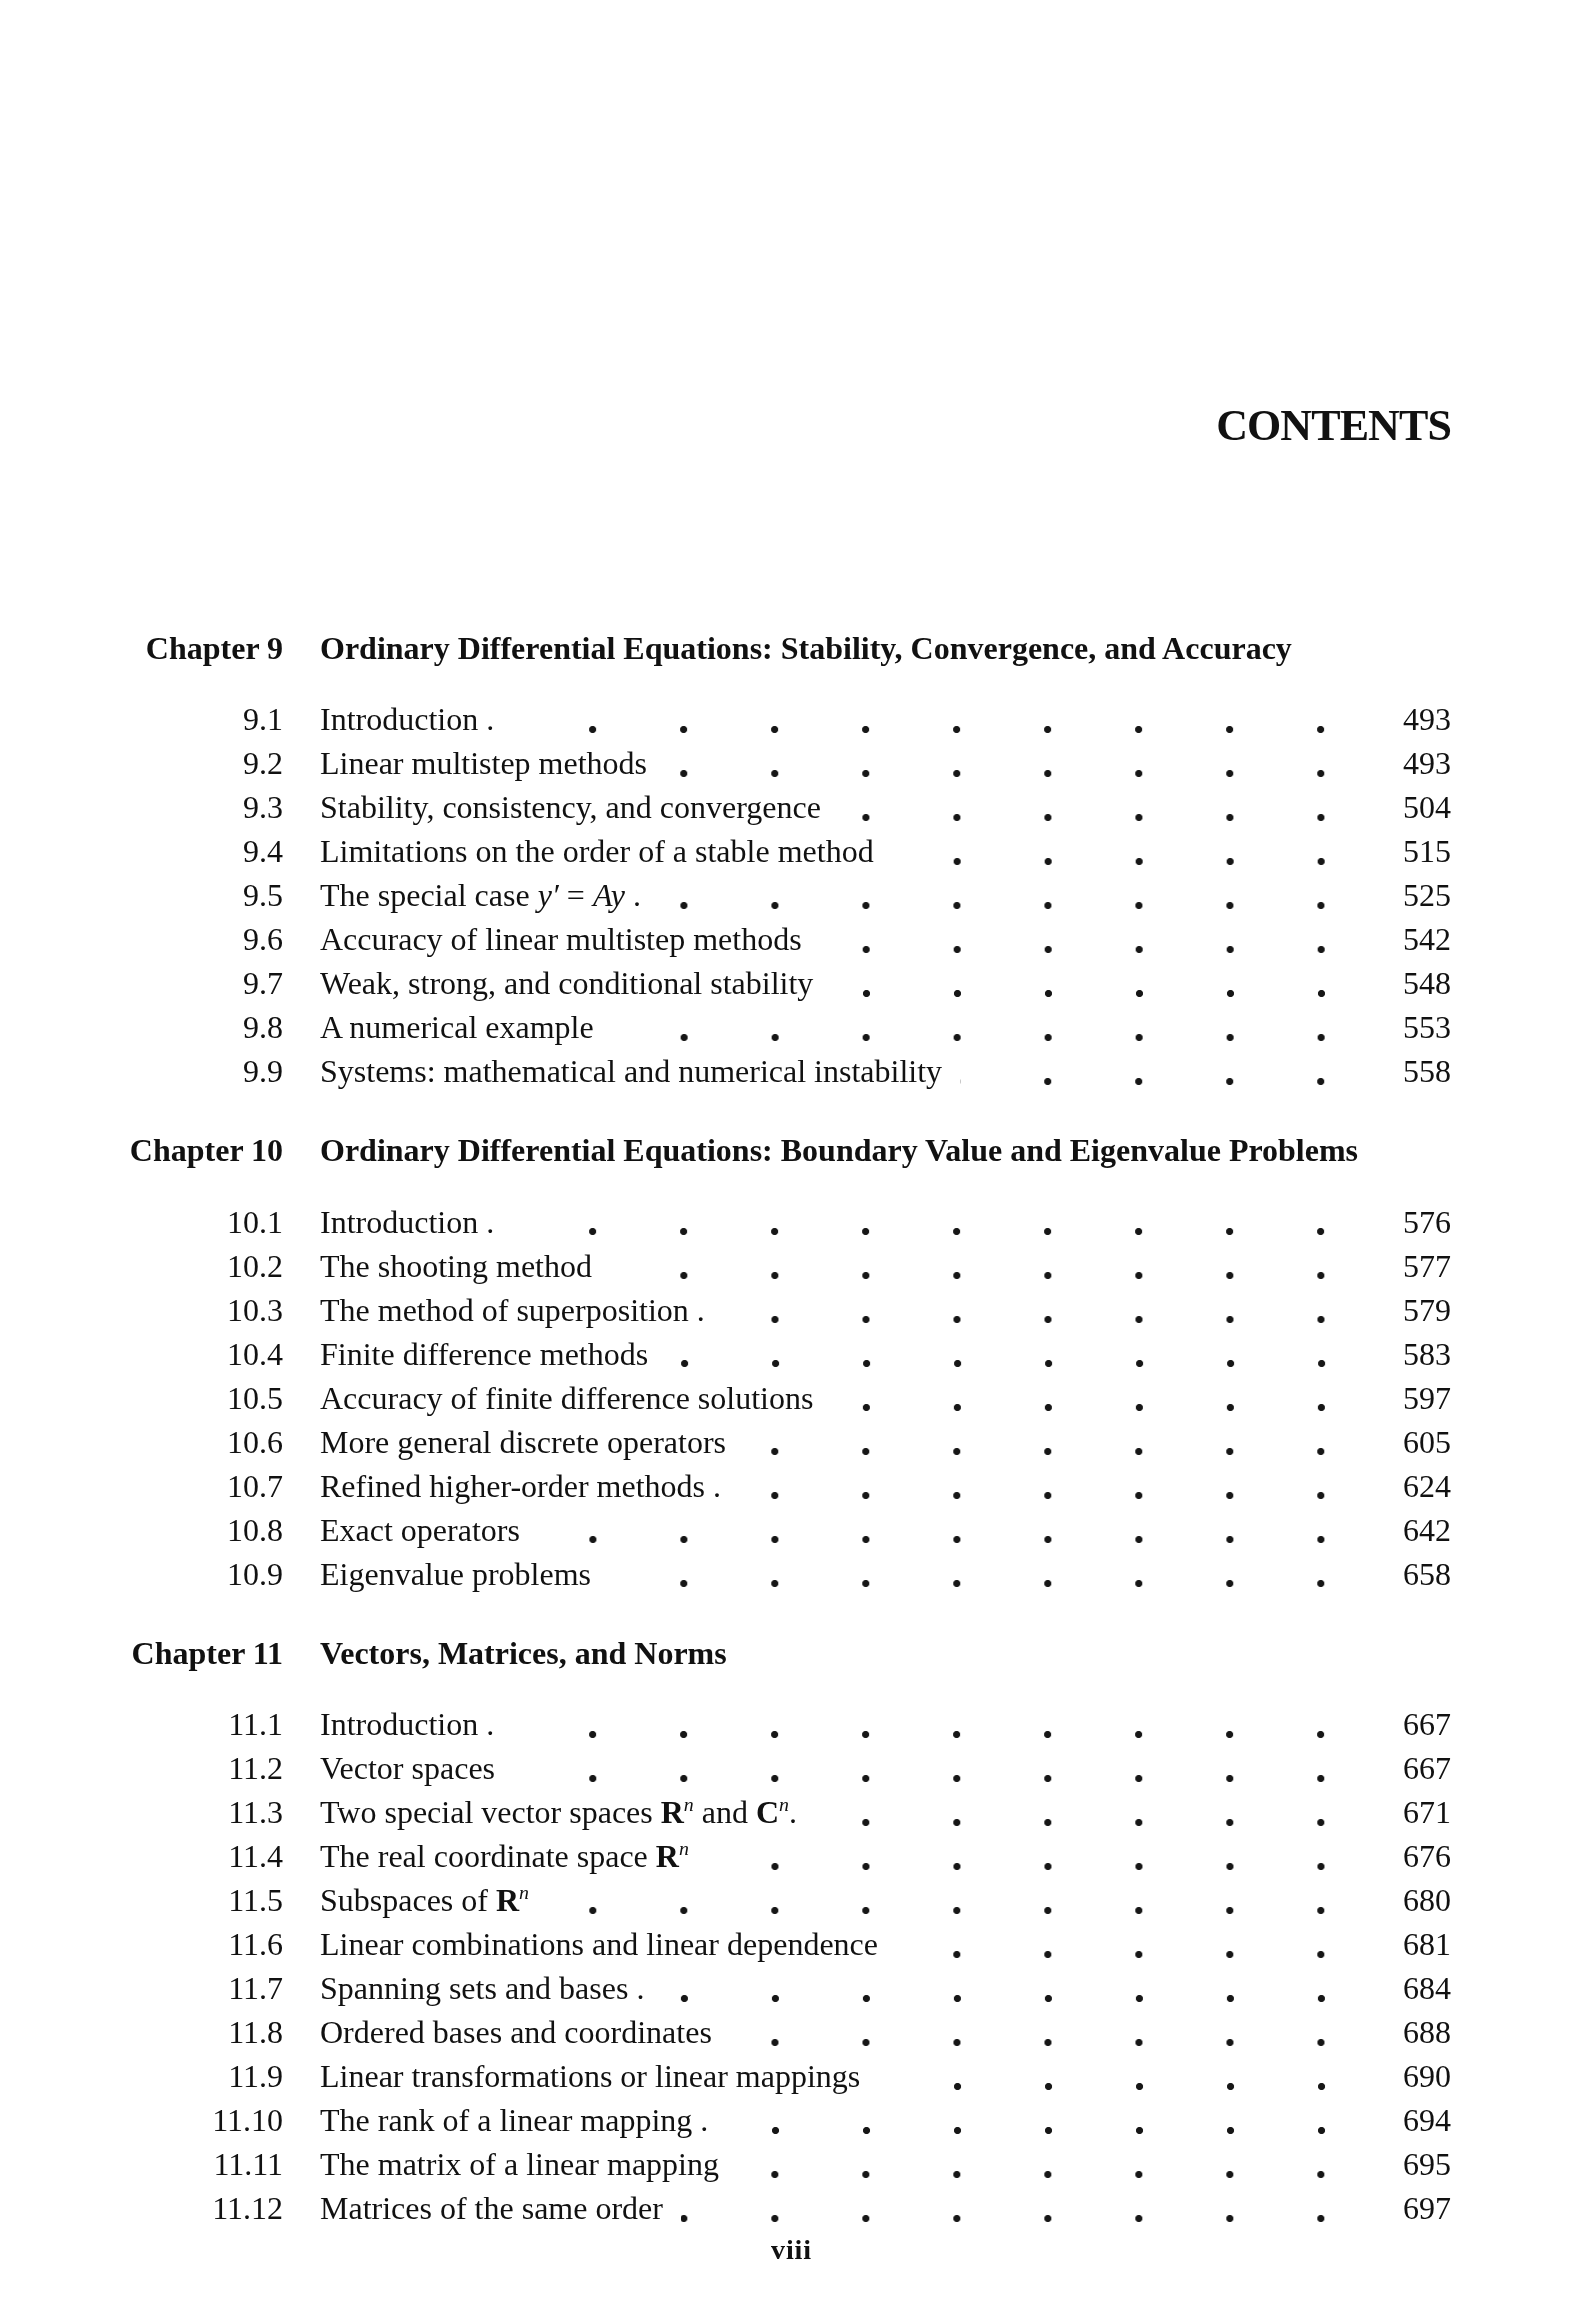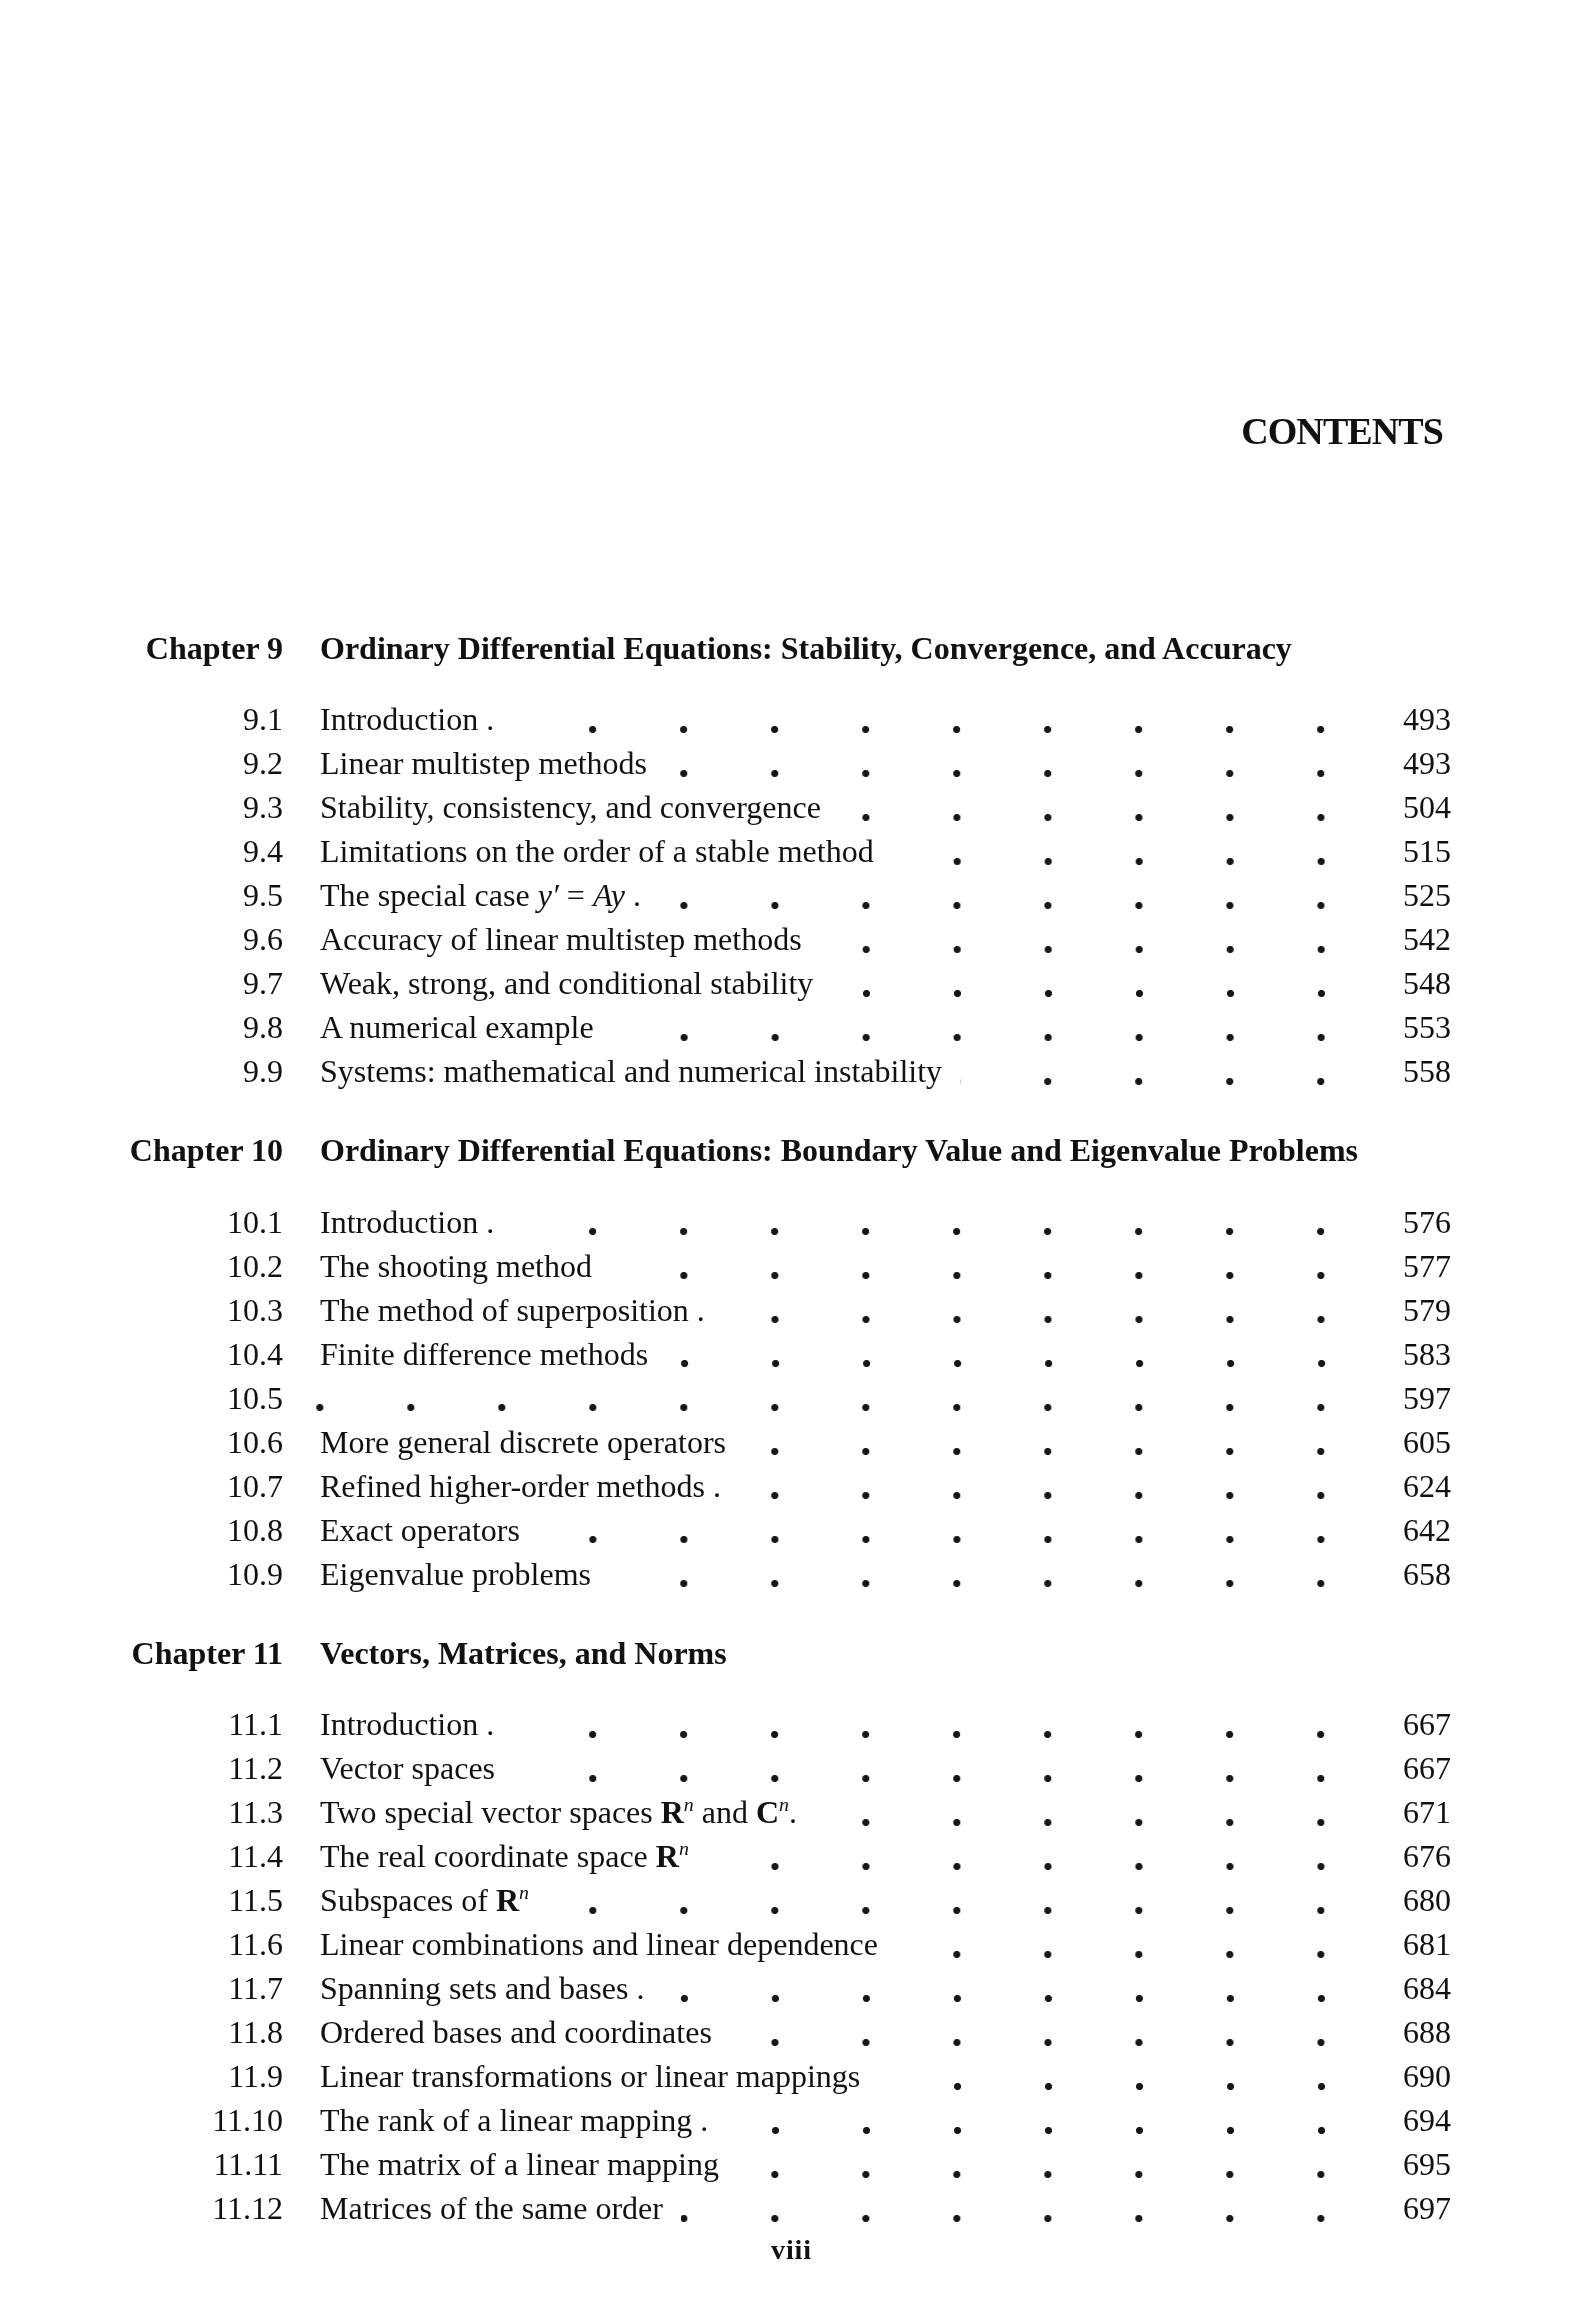--- a/index.html
+++ b/index.html
@@ -7,22 +7,22 @@
     position:relative;
     width:1583px; height:2317px;
     background:#ffffff;
     color:#111111;
     font-family:"Liberation Serif","DejaVu Serif",serif;
     overflow:hidden;
   }
   .contents-title {
     position:absolute;
     top:404px; right:132px;
-    margin:8px;
-    font-size:38px;
+    margin:0;
+    font-size:44px;
     font-weight:700;
     letter-spacing:-0.9px;
     line-height:1;
   }
   .toc {
     position:absolute;
     top:612px; left:0; right:132px;
   }
   .chapter { margin-top:35px; }
   .chapter:first-child { margin-top:14px; }
@@ -165,20 +165,21 @@
           <span class="page-num">579</span>
         </div>
         <div class="row">
           <span class="num-col">10.4</span>
           <span class="title-col"><span>Finite difference methods</span></span>
           <span class="leader"></span>
           <span class="page-num">583</span>
         </div>
         <div class="row">
           <span class="num-col">10.5</span>
+          <span class="title-col"><span>Accuracy of finite difference solutions</span></span>
           <span class="leader"></span>
           <span class="page-num">597</span>
         </div>
         <div class="row">
           <span class="num-col">10.6</span>
           <span class="title-col"><span>More general discrete operators</span></span>
           <span class="leader"></span>
           <span class="page-num">605</span>
         </div>
         <div class="row">

